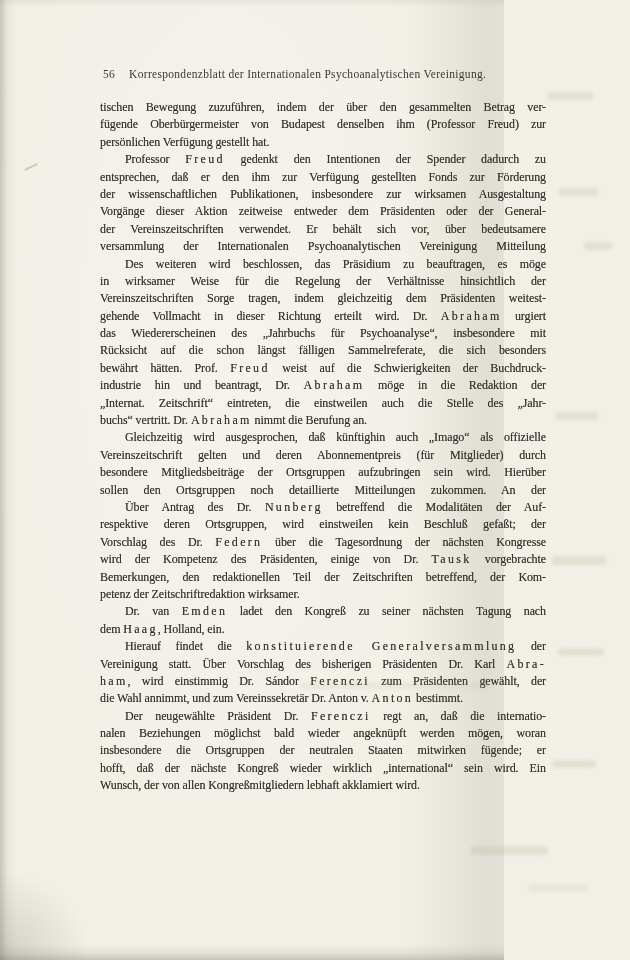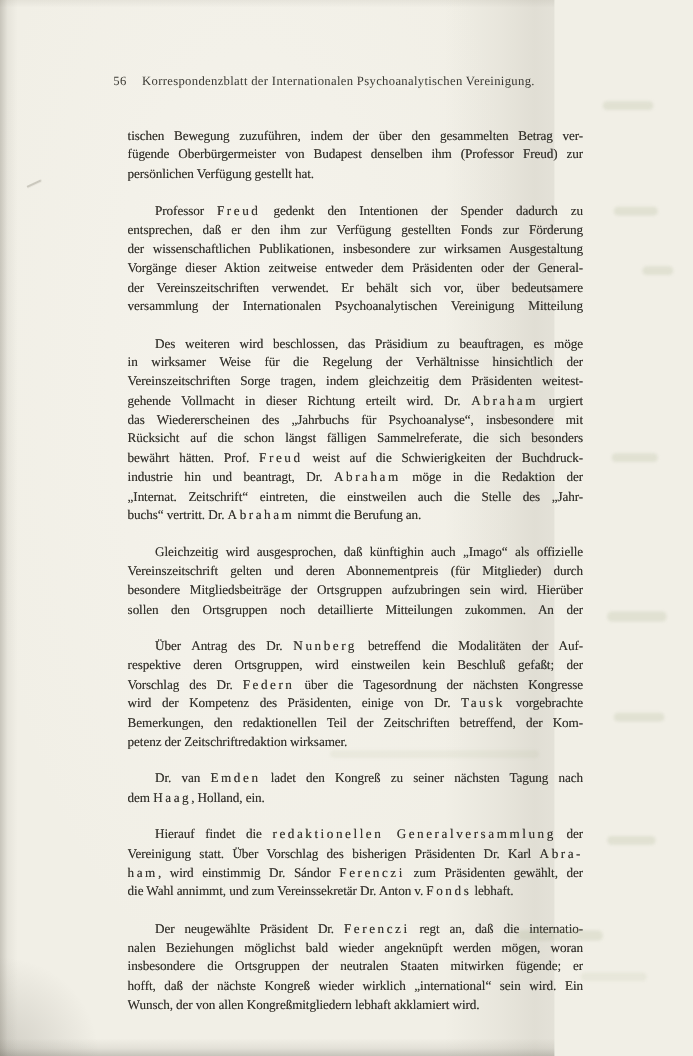--- a/index.html
+++ b/index.html
@@ -41,21 +41,21 @@
   }
   .body-text {
     position: absolute;
     top: 99px;
     left: 100px;
     width: 446px;
     font-size: 12px;
     color: #33312b;
     text-shadow: 0 0 0.4px rgba(52,50,44,0.55);
   }
-  .para { margin: 16px; padding: 0; }
+  .para { margin: 0; padding: 0; }
   .line {
     height: 17.4px;
     line-height: 17.4px;
     overflow: hidden;
     text-align: justify;
     text-align-last: justify;
     letter-spacing: -0.1px;
     white-space: normal;
   }
   .line.last {
@@ -129,24 +129,24 @@
         <div class="line"><span>Vorschlag des Dr. </span><span class="sp">Federn</span><span> über die Tagesordnung der nächsten Kongresse</span></div>
         <div class="line"><span>wird der Kompetenz des Präsidenten, einige von Dr. </span><span class="sp">Tausk</span><span> vorgebrachte</span></div>
         <div class="line"><span>Bemerkungen, den redaktionellen Teil der Zeitschriften betreffend, der Kom-</span></div>
         <div class="line last"><span>petenz der Zeitschriftredaktion wirksamer.</span></div>
       </div>
       <div class="para">
         <div class="line indent"><span>Dr. van </span><span class="sp">Emden</span><span> ladet den Kongreß zu seiner nächsten Tagung nach</span></div>
         <div class="line last"><span>dem </span><span class="sp">Haag</span><span>, Holland, ein.</span></div>
       </div>
       <div class="para">
-        <div class="line indent"><span>Hierauf findet die </span><span class="sp">redaktionellen Generalversammlung</span><span> der</span></div>
+        <div class="line indent"><span>Hierauf findet die </span><span class="sp">konstituierende Generalversammlung</span><span> der</span></div>
         <div class="line"><span>Vereinigung statt. Über Vorschlag des bisherigen Präsidenten Dr. Karl </span><span class="sp">Abra-</span></div>
         <div class="line"><span class="sp">ham</span><span>, wird einstimmig Dr. Sándor </span><span class="sp">Ferenczi</span><span> zum Präsidenten gewählt, der</span></div>
-        <div class="line last"><span>die Wahl annimmt, und zum Vereinssekretär Dr. Anton v. </span><span class="sp">Fonds</span><span> lebhaft.</span></div>
+        <div class="line last"><span>die Wahl annimmt, und zum Vereinssekretär Dr. Anton v. </span><span class="sp">Anton</span><span> bestimmt.</span></div>
       </div>
       <div class="para">
         <div class="line indent"><span>Der neugewählte Präsident Dr. </span><span class="sp">Ferenczi</span><span> regt an, daß die internatio-</span></div>
         <div class="line"><span>nalen Beziehungen möglichst bald wieder angeknüpft werden mögen, woran</span></div>
         <div class="line"><span>insbesondere die Ortsgruppen der neutralen Staaten mitwirken fügende; er</span></div>
         <div class="line"><span>hofft, daß der nächste Kongreß wieder wirklich „international“ sein wird. Ein</span></div>
         <div class="line last"><span>Wunsch, der von allen Kongreßmitgliedern lebhaft akklamiert wird.</span></div>
       </div>
     </main>
 

